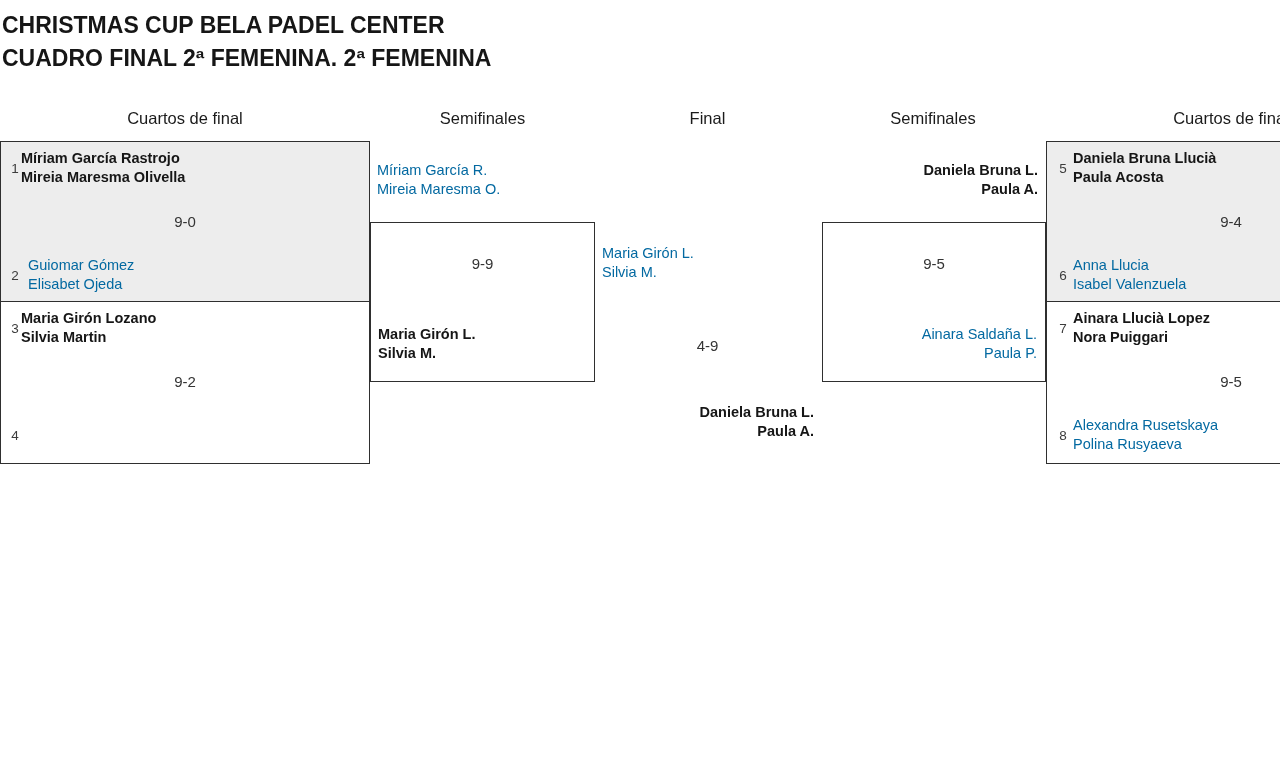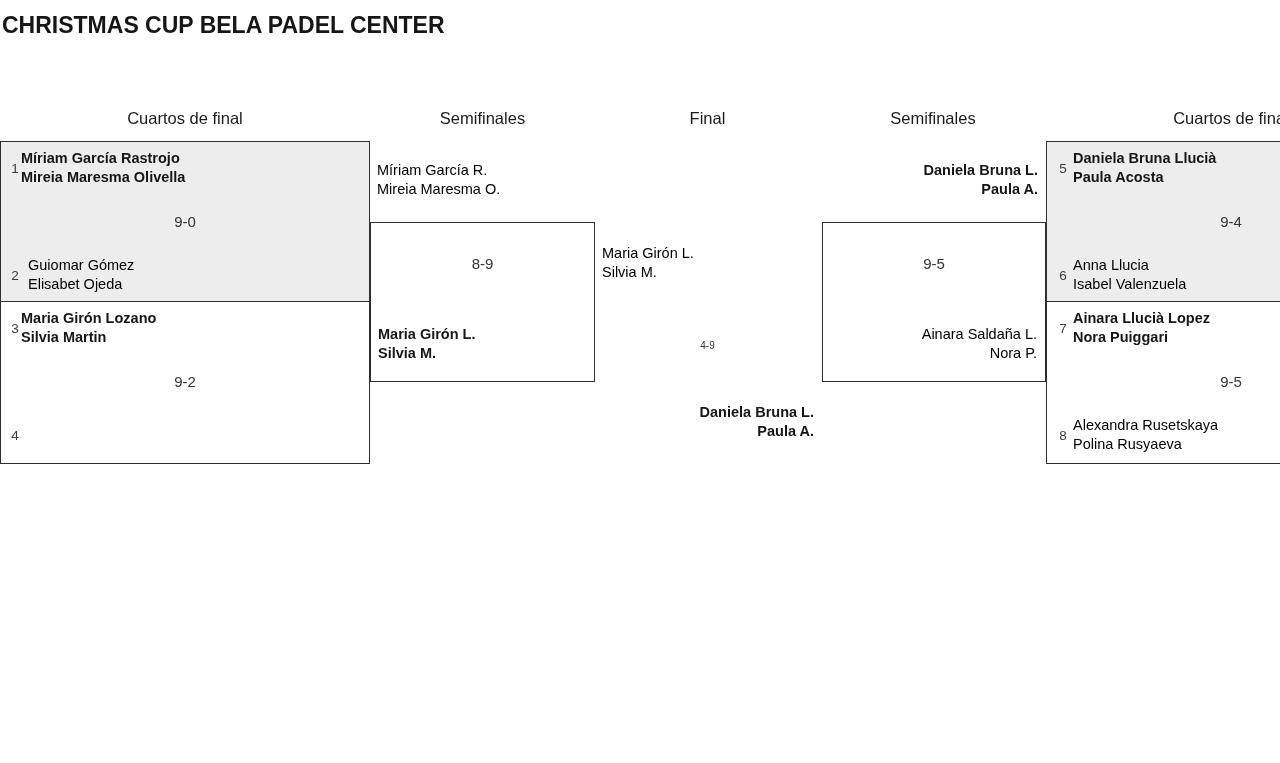--- a/index.html
+++ b/index.html
@@ -27,21 +27,21 @@
   .qf { width:370px; height:161px; }
   .qf2 { height:163px; }
   .sf { width:225px; height:160px; }
 
   .seed { position:absolute; left:5px; width:18px; text-align:center;
           font-size:13.5px; color:#3c3c3c; line-height:18px; }
   .qf-right .seed { left:7px; }
 
   .team { position:absolute; font-size:14.5px; line-height:19px; white-space:nowrap; }
   .team.w { font-weight:700; color:#161616; }
-  .team.l { font-weight:400; color:#000000; }
+  .team.l { font-weight:400; color:#0369a1; }
   .ta-r { text-align:right; }
 
   .score { position:absolute; left:0; width:100%; text-align:center;
            font-size:15px; color:#343434; }
   .qf .score { top:71px; }
   .sf .score { top:32px; }
 
   .qf .team-top    { left:20px; top:7px; }
   .qf .team-bottom { left:27px; top:114px; }
   .qf .seed-top    { top:18px; }
@@ -62,20 +62,21 @@
   .logo-word { position:absolute; left:4px; top:76px; font-size:11.5px; font-weight:700;
                letter-spacing:9.5px; color:#2c3a52; white-space:nowrap; }
 </style>
 </head>
 <body>
 
 <div class="stage">
 
   <div class="title">
     <div>CHRISTMAS CUP BELA PADEL CENTER</div>
+    <div>CUADRO FINAL 2ª FEMENINA. 2ª FEMENINA</div>
   </div>
 
 
   <div class="round-label rl-qf-left">Cuartos de final</div>
   <div class="round-label rl-sf-left">Semifinales</div>
   <div class="round-label rl-final">Final</div>
   <div class="round-label rl-sf-right">Semifinales</div>
   <div class="round-label rl-qf-right">Cuartos de final</div>
 
   <div class="match qf shade" style="left:0;top:141px;">
@@ -128,42 +129,42 @@
       <div>Alexandra Rusetskaya</div>
       <div>Polina Rusyaeva</div>
     </div>
   </div>
 
   <div class="float-team team l" style="left:377px;top:161px;">
     <div>Míriam García R.</div>
     <div>Mireia Maresma O.</div>
   </div>
   <div class="match sf sf-left" style="left:370px;top:222px;">
-    <div class="score">8-9</div>
+    <div class="score">9-9</div>
     <div class="team w team-bottom">
       <div>Maria Girón L.</div>
       <div>Silvia M.</div>
     </div>
   </div>
 
   <div class="float-team team w ta-r" style="right:242px;top:161px;">
     <div>Daniela Bruna L.</div>
     <div>Paula A.</div>
   </div>
   <div class="match sf sf-right" style="left:822px;top:222px;width:224px;">
     <div class="score">9-5</div>
     <div class="team l team-bottom ta-r">
       <div>Ainara Saldaña L.</div>
-      <div>Nora P.</div>
+      <div>Paula P.</div>
     </div>
   </div>
 
   <div class="float-team team l" style="left:602px;top:244px;">
     <div>Maria Girón L.</div>
     <div>Silvia M.</div>
   </div>
-  <div class="float-team" style="left:595px;width:225px;top:336px;text-align:center;font-size:10px;color:#343434;">4-9</div>
+  <div class="float-team" style="left:595px;width:225px;top:336px;text-align:center;font-size:15px;color:#343434;">4-9</div>
   <div class="float-team team w ta-r" style="right:466px;top:403px;">
     <div>Daniela Bruna L.</div>
     <div>Paula A.</div>
   </div>
 
 </div>
 
 </body></html>

